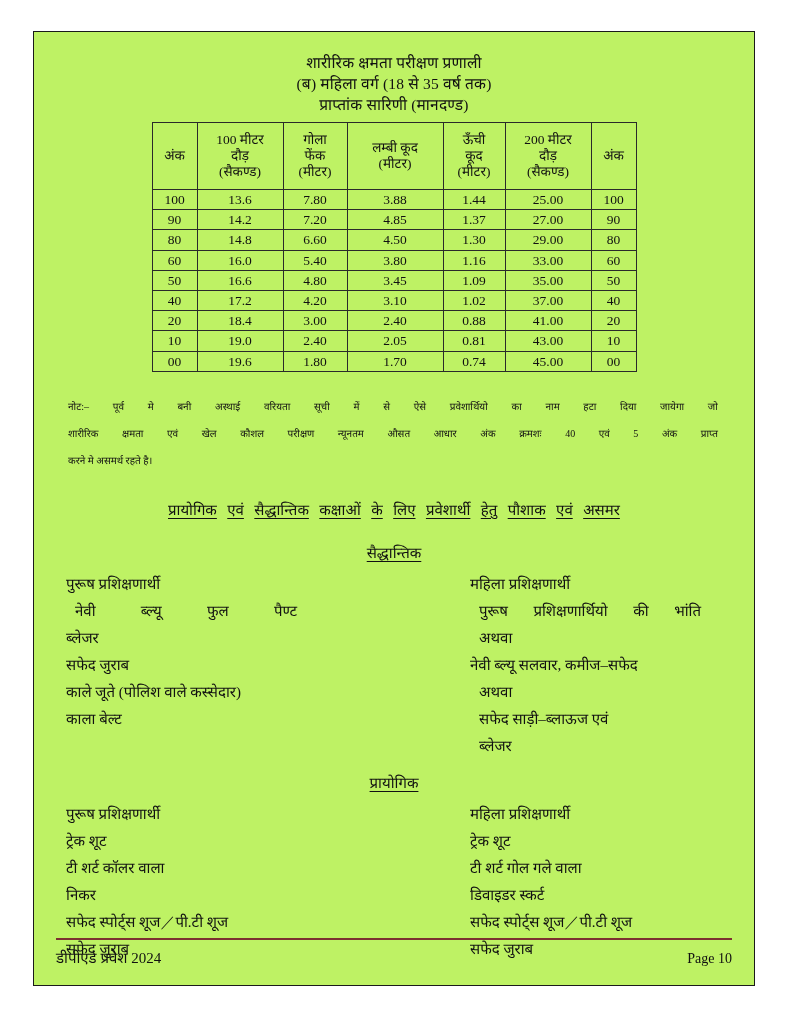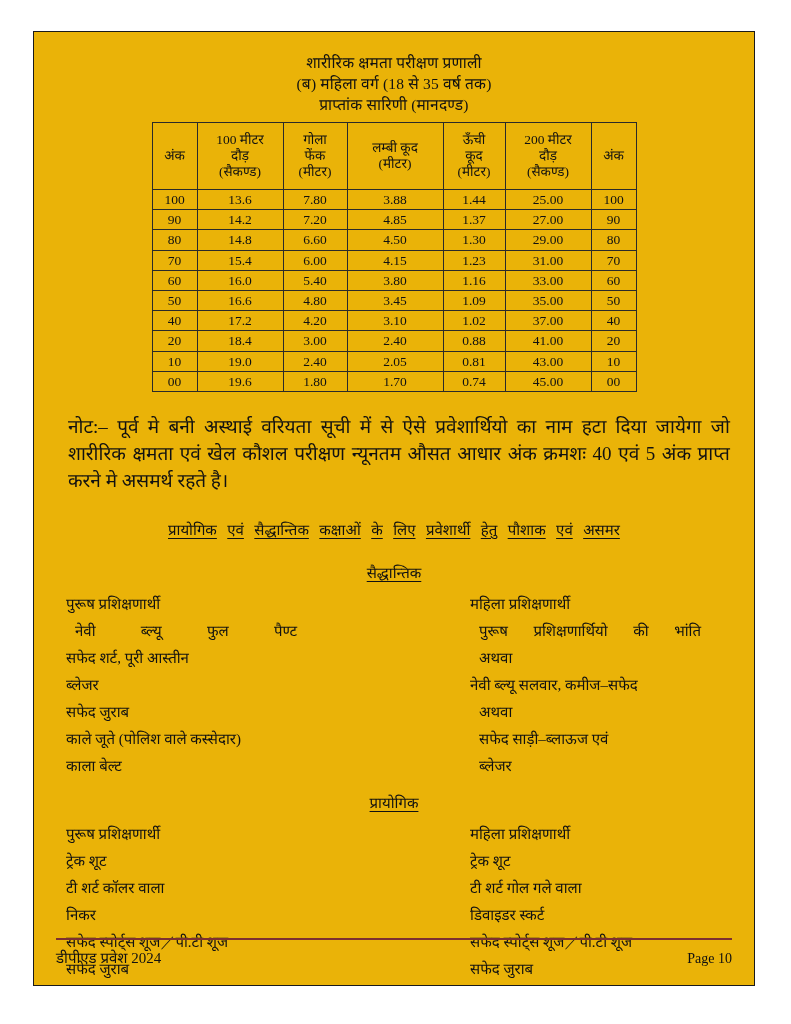--- a/index.html
+++ b/index.html
@@ -19,21 +19,21 @@
 
   
   #page-frame {
     position: absolute;
     left: 33px;
     top: 31px;
     width: 722px;
     height: 955px;
     border: 1.5px solid #1a1a1a;
     box-sizing: border-box;
-    background: #eab308;
+    background: #bef264;
     padding-left: 24px;
   }
 
   #page-inner {
     position: absolute;
     left: 0;
     top: 0;
     width: 100%;
     height: 100%;
     box-sizing: border-box;
@@ -89,22 +89,22 @@
   .col-100   { width: 86px; }
   .col-gola  { width: 64px; }
   .col-lambi { width: 96px; }
   .col-unchi { width: 62px; }
   .col-200   { width: 86px; }
 
   .hdr-l { display: block; }
 
   
   .note-block {
-    margin: 21px 2px 0 12px;
-    font-size: 19px;
+    margin: 21px 14px 0 12px;
+    font-size: 10px;
     line-height: 27px;
     text-align: justify;
     text-justify: inter-word;
     color: #111;
   }
   .note-l1, .note-l2 {
     display: flex;
     justify-content: space-between;
     white-space: nowrap;
   }
@@ -271,29 +271,20 @@
               <td>90</td>
             </tr>
             <tr>
               <td>80</td>
               <td>14.8</td>
               <td>6.60</td>
               <td>4.50</td>
               <td>1.30</td>
               <td>29.00</td>
               <td>80</td>
-            </tr>
-            <tr>
-              <td>70</td>
-              <td>15.4</td>
-              <td>6.00</td>
-              <td>4.15</td>
-              <td>1.23</td>
-              <td>31.00</td>
-              <td>70</td>
             </tr>
             <tr>
               <td>60</td>
               <td>16.0</td>
               <td>5.40</td>
               <td>3.80</td>
               <td>1.16</td>
               <td>33.00</td>
               <td>60</td>
             </tr>
@@ -408,21 +399,20 @@
     </div>
     <div class="two-col">
       <div class="col-left" id="theory-left">
           <div class="attire-item">पुरूष प्रशिक्षणार्थी</div>
           <div class="attire-item spread">
             <span>नेवी</span>
             <span>ब्ल्यू</span>
             <span>फुल</span>
             <span>पैण्ट</span>
           </div>
-          <div class="attire-item">सफेद शर्ट, पूरी आस्तीन</div>
           <div class="attire-item">ब्लेजर</div>
           <div class="attire-item">सफेद जुराब</div>
           <div class="attire-item">काले जूते (पोलिश वाले कस्सेदार)</div>
           <div class="attire-item">काला बेल्ट</div>
         </div>
       <div class="col-right" id="theory-right">
           <div class="attire-item">महिला प्रशिक्षणार्थी</div>
           <div class="attire-item indent spread">
             <span>पुरूष</span>
             <span>प्रशिक्षणार्थियो</span>

